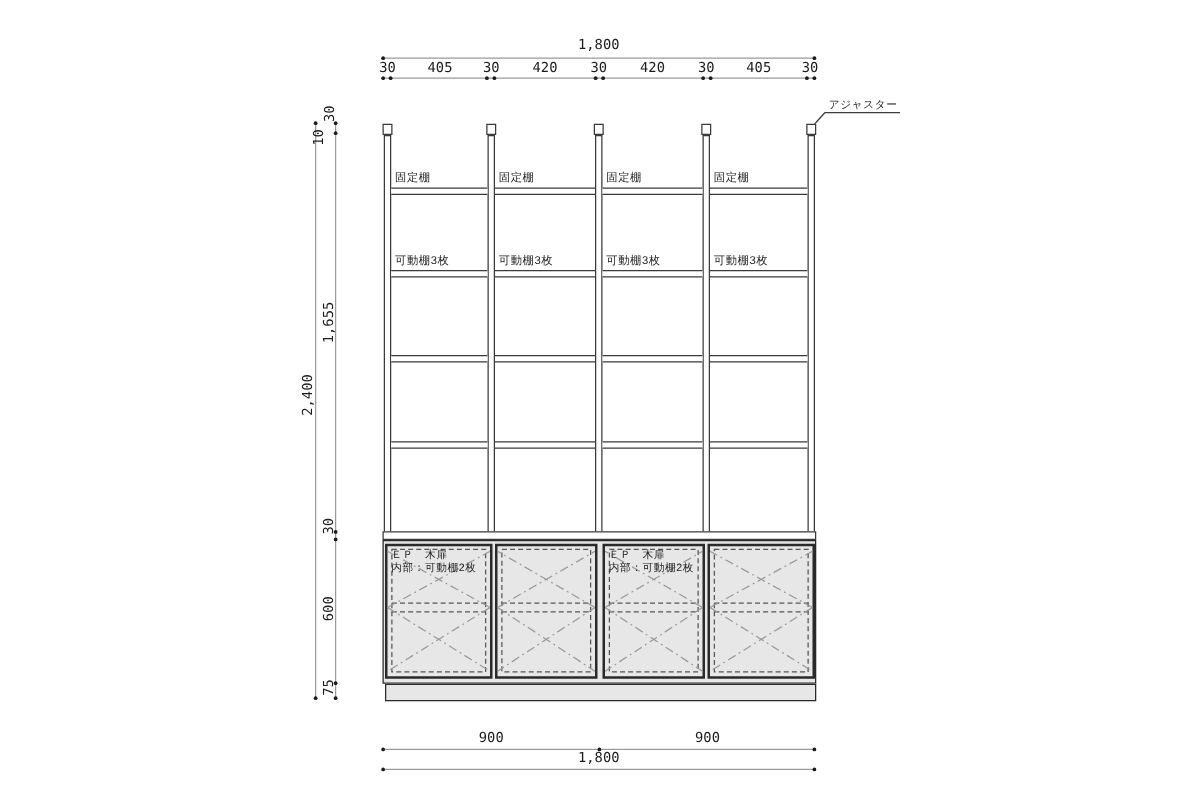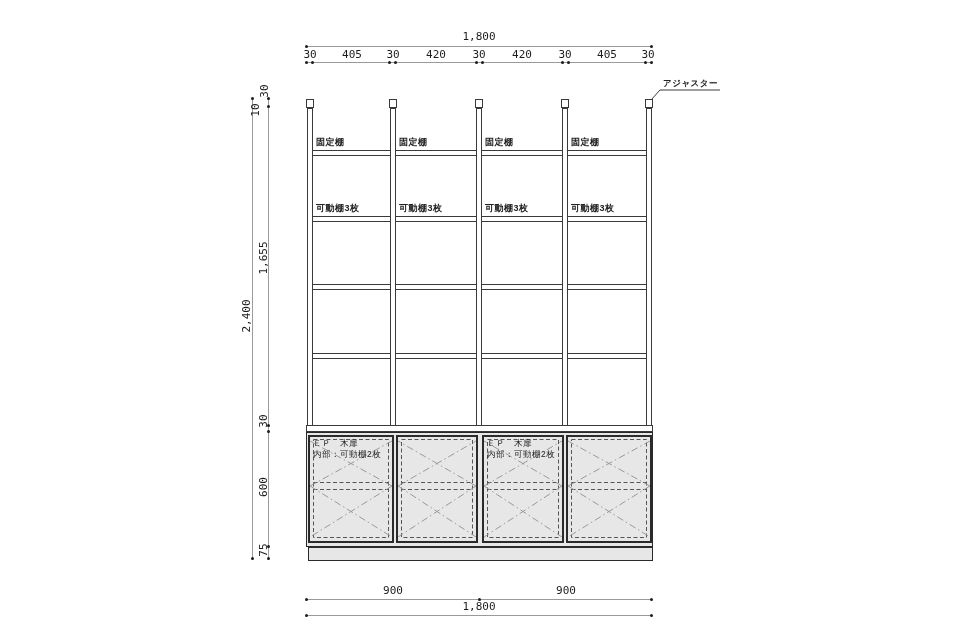--- a/index.html
+++ b/index.html
@@ -5,21 +5,21 @@
   html,body{margin:0;padding:0;background:#fff;}
   #canvas{position:relative;width:960px;height:640px;background:#ffffff;overflow:hidden;
           font-family:"Liberation Sans","DejaVu Sans",sans-serif;}
   .abs{position:absolute;}
   .hline{position:absolute;height:1px;background:#9a9a9a;}
   .vline{position:absolute;width:1px;background:#9a9a9a;}
   .dot{position:absolute;width:3px;height:3px;background:#1c1c1c;border-radius:50%;}
   .dimtext{position:absolute;font-family:"DejaVu Sans Mono","Liberation Mono",monospace;
            font-size:11px;color:#1c1c1c;white-space:nowrap;transform:translate(-50%,-50%);}
   .dimtext.rot{transform:translate(-50%,-50%) rotate(-90deg);}
-  .jp{position:absolute;font-size:9px;color:#222;white-space:nowrap;letter-spacing:0.5px;font-weight:bold;}
+  .jp{position:absolute;font-size:9px;color:#222;white-space:nowrap;letter-spacing:0.5px;}
   .post{position:absolute;width:4px;background:#fff;border:1px solid #3a3a3a;}
   .adj-square{position:absolute;width:6px;height:7px;background:#fff;border:1px solid #3a3a3a;}
   .shelf{position:absolute;height:4px;background:#fff;border-top:1px solid #3a3a3a;border-bottom:1px solid #3a3a3a;}
   .counter{position:absolute;background:#fff;border:1px solid #3a3a3a;}
   .carcass{position:absolute;background:#e7e7e7;border:1px solid #2a2a2a;}
   .door{position:absolute;background:#e7e7e7;border:2px solid #2a2a2a;box-sizing:border-box;}
   .door svg{position:absolute;left:0;top:0;}
   .door-label{position:absolute;left:3px;top:1px;font-size:8.5px;line-height:11px;color:#222;white-space:nowrap;letter-spacing:0.5px;z-index:2;}
   .plinth{position:absolute;background:#e7e7e7;border:1px solid #2a2a2a;}
 </style>

